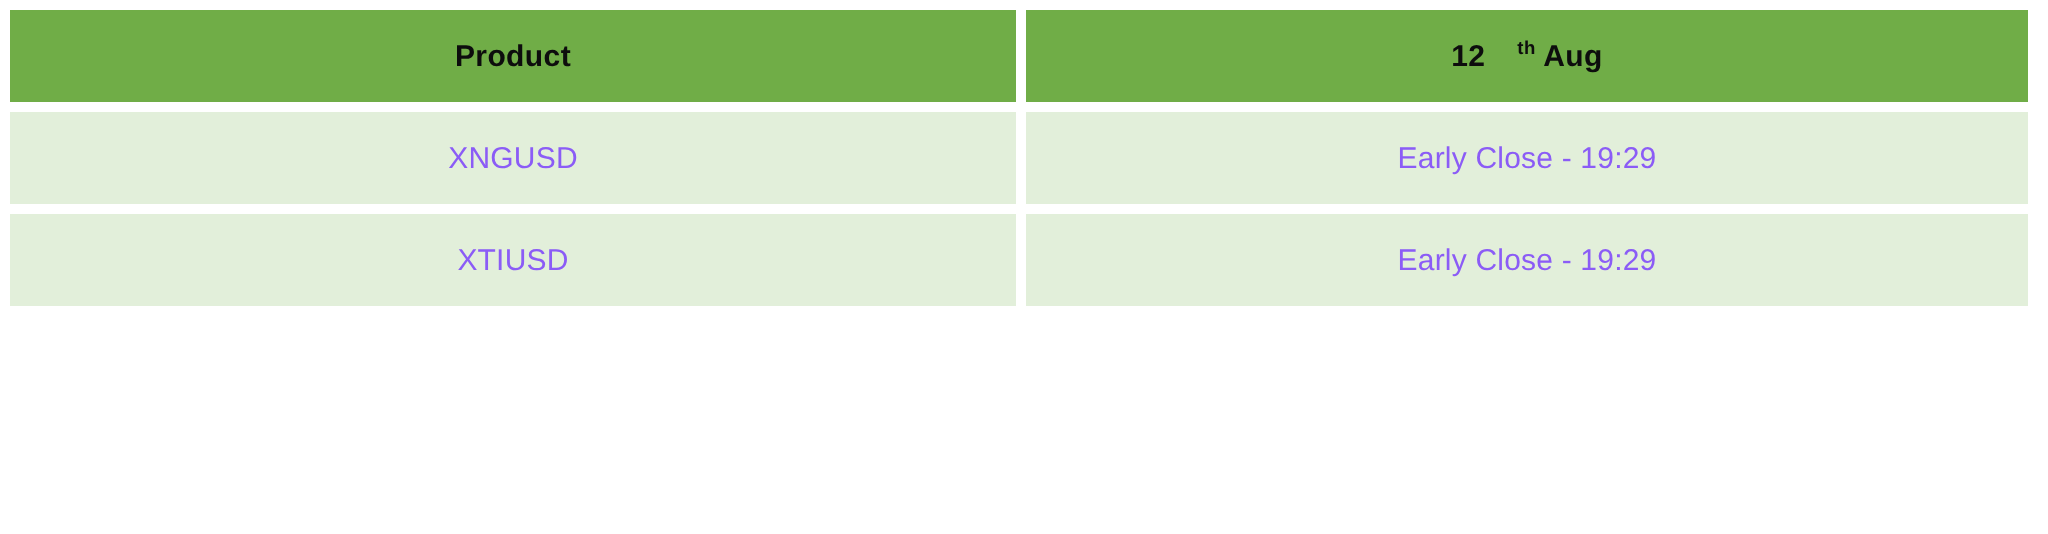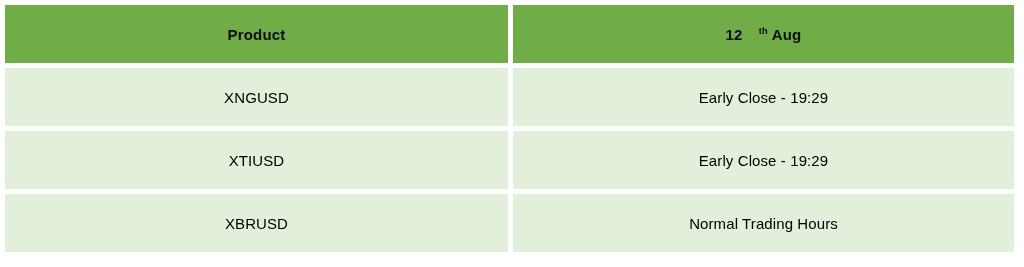--- a/index.html
+++ b/index.html
@@ -21,37 +21,37 @@
     margin: 0;
     table-layout: fixed;
   }
 
   .schedule-table th,
   .schedule-table td {
     padding: 0;
     margin: 0;
     text-align: center;
     vertical-align: middle;
-    height: 58px;
+    height: 46px;
   }
 
   .col-product { width: 503px; }
   .col-date    { width: 501px; }
 
   thead th {
     background: #70AD47;
     color: #0d0d0d;
     font-size: 15px;
     font-weight: bold;
     letter-spacing: 0.2px;
   }
 
   tbody td {
     background: #E2EFDA;
-    color: #000000;
+    color: #8b5cf6;
     font-size: 15px;
     font-weight: normal;
     letter-spacing: 0.1px;
   }
 
   .ord {
     font-size: 0.62em;
     vertical-align: super;
     line-height: 0;
     padding-left: 16px;
@@ -79,18 +79,14 @@
   </thead>
   <tbody>
     <tr>
       <td>XNGUSD</td>
       <td>Early Close - 19:29</td>
     </tr>
     <tr>
       <td>XTIUSD</td>
       <td>Early Close - 19:29</td>
     </tr>
-    <tr>
-      <td>XBRUSD</td>
-      <td>Normal Trading Hours</td>
-    </tr>
   </tbody>
 </table>
 
 </body></html>

